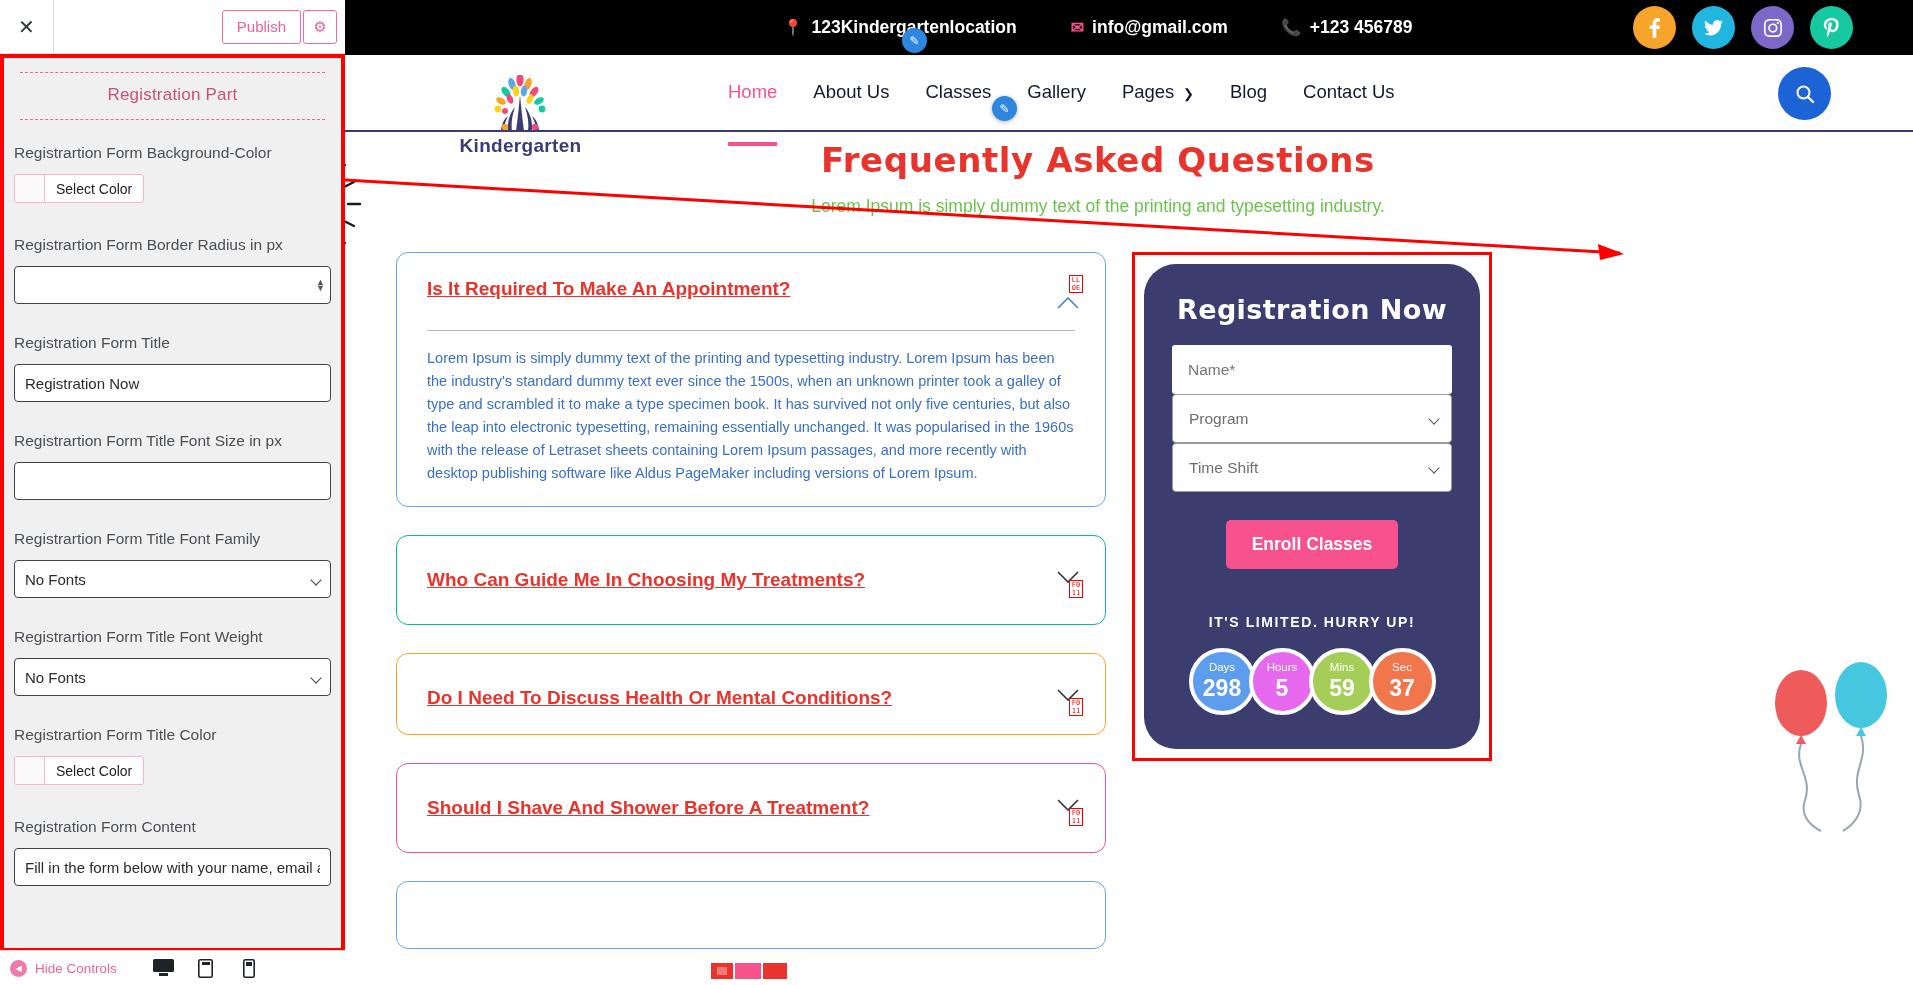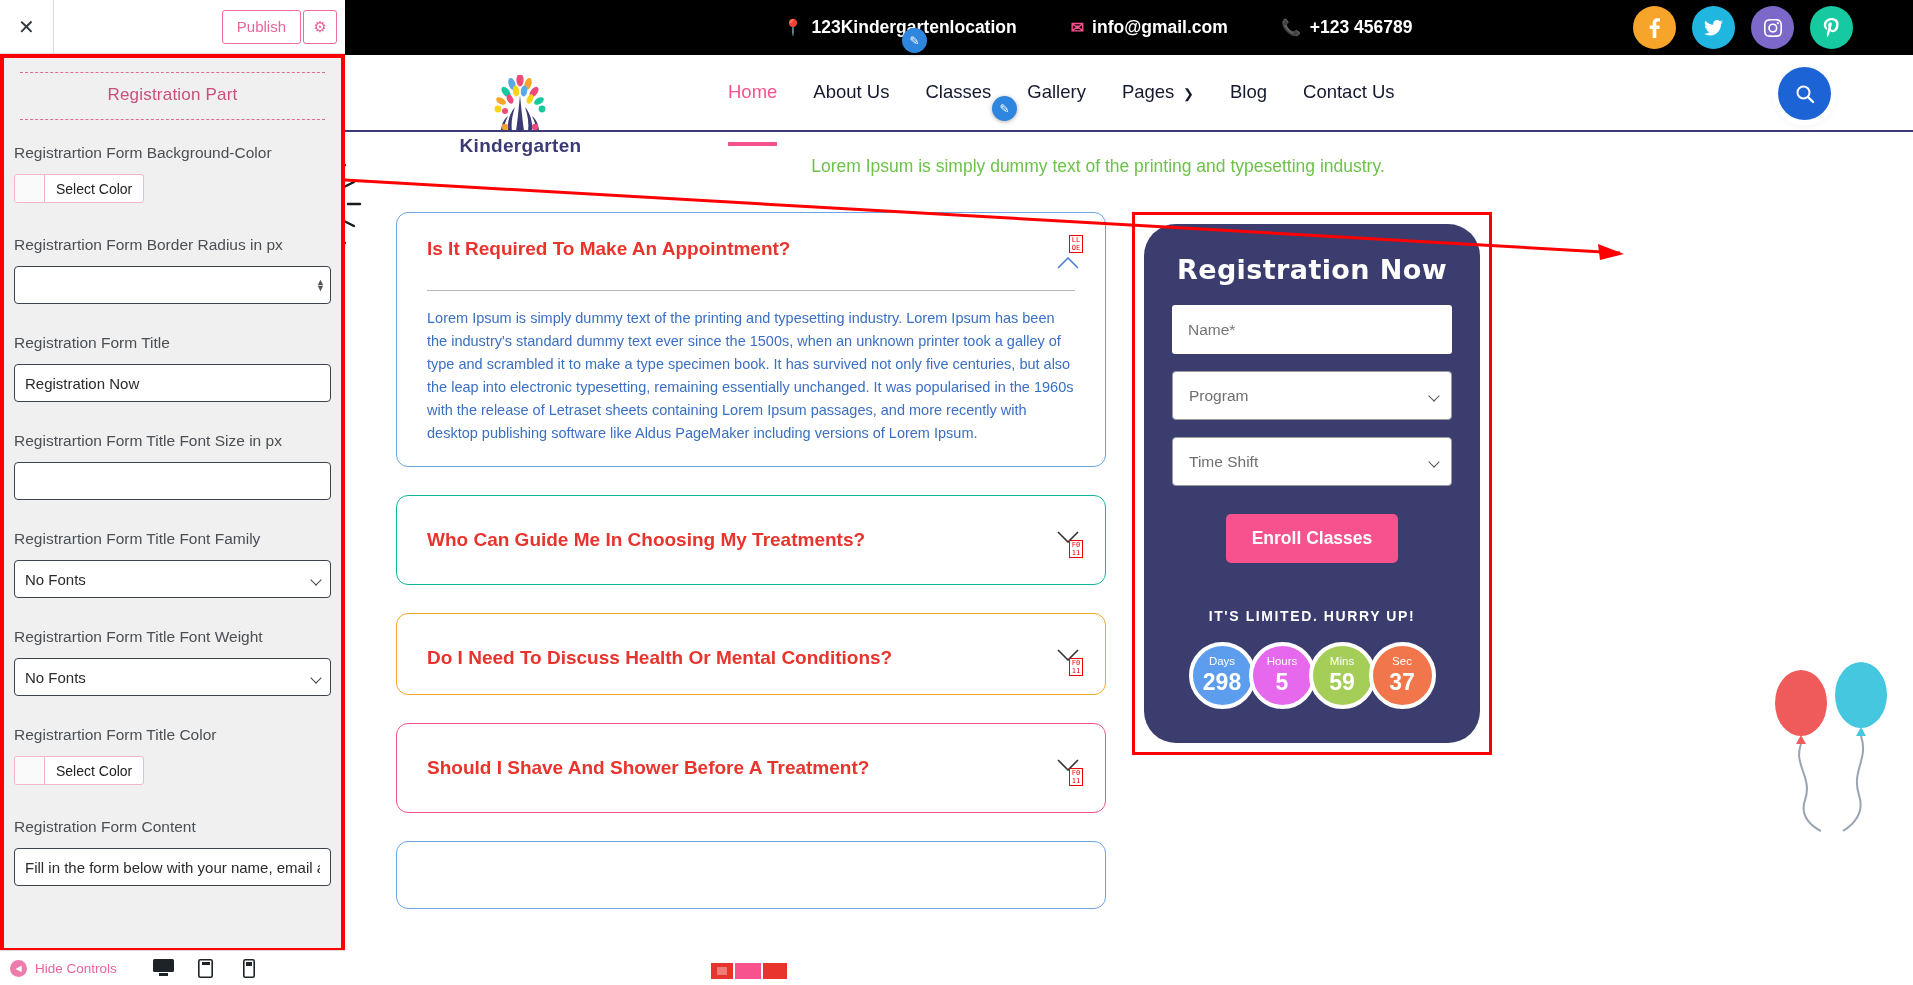--- a/index.html
+++ b/index.html
@@ -155,21 +155,21 @@
   .faq-cols { display: flex; padding: 35px 52px 0 113px; gap: 26px; }
   .faq-list { width: 710px; }
   .faq-item {
     border: 1.6px solid #6aa3e8; border-radius: 12px; margin-bottom: 28px;
     background: #fff; position: relative; padding: 25px 30px 22px 30px;
   }
   .faq-item.teal { border-color: #10b5a0; }
   .faq-item.orange { border-color: #f5a623; }
   .faq-item.pink { border-color: #f8528e; }
   .faq-item.blue2 { border-color: #6aa3e8; }
-  .faq-q { font-size: 19px; color: #e8342c; font-weight: bold; padding-right: 50px; }
+  .faq-q { font-size: 19px; color: #e8342c; font-weight: bold; padding-right: 50px; text-decoration: underline; }
   .faq-chev {
     position: absolute; right: 26px; top: 28px; width: 22px; height: 12px; cursor: pointer;
   }
   .faq-badge {
     position: absolute; right: 22px; top: 22px; width: 14px; height: 18px;
     border: 1px solid #e00; color: #e00; font-size: 7px; line-height: 8px;
     text-align: center; font-family: "DejaVu Sans Mono", monospace;
   }
   .faq-divider { height: 1px; background: #b9b9b9; margin: 30px 0 16px 0; }
   .faq-a { font-size: 14.5px; color: #3a6fc4; line-height: 1.58; }
@@ -182,21 +182,21 @@
   .reg-title {
     color: #fff; font-size: 27px; font-weight: bold; letter-spacing: .4px;
     font-family: "DejaVu Sans", sans-serif;
   }
   .reg-sub { color: #d4d5e4; font-size: 14.5px; margin-top: 14px; line-height: 1.45; }
   .reg-input {
     width: 100%; height: 49px; margin-top: 20px; border: 0; border-radius: 3px;
     background: #fff; padding: 0 16px; font-size: 15.5px; color: #6e6e6e;
     font-family: "Liberation Sans", sans-serif;
   }
-  .reg-select-wrap { position: relative; margin-top: 17px; }
+  .reg-select-wrap { position: relative; }
   .reg-select {
     width: 100%; height: 49px; border: 1px solid #9b9b9b; border-radius: 4px;
     background: #fff; padding: 0 16px; font-size: 15.5px; color: #6e6e6e;
     appearance: none; -webkit-appearance: none; cursor: pointer;
     font-family: "Liberation Sans", sans-serif;
   }
   .reg-caret {
     position: absolute; right: 14px; top: 50%; margin-top: -4px;
     width: 8px; height: 8px; border-right: 1.5px solid #555; border-bottom: 1.5px solid #555;
     transform: rotate(45deg); pointer-events: none;
@@ -346,20 +346,21 @@
             <line x1="80" y1="72" x2="92" y2="72"></line>
             <line x1="68" y1="102" x2="77" y2="111"></line>
             <line x1="56" y1="26" x2="61" y2="17"></line>
             <line x1="76" y1="55" x2="86" y2="50"></line>
             <line x1="76" y1="89" x2="86" y2="94"></line>
           </g>
         </svg>
       </div>
 
       <div class="faq-head">
+        <div class="faq-title">Frequently Asked Questions</div>
         <div class="faq-sub">Lorem Ipsum is simply dummy text of the printing and typesetting industry.</div>
       </div>
 
       <div class="faq-cols">
         <div class="faq-list">
 
           <div class="faq-item">
             <div class="faq-q">Is It Required To Make An Appointment?</div>
             <div class="faq-badge">LL<br>OE</div>
             <div class="faq-chev" style="top:42px;">

